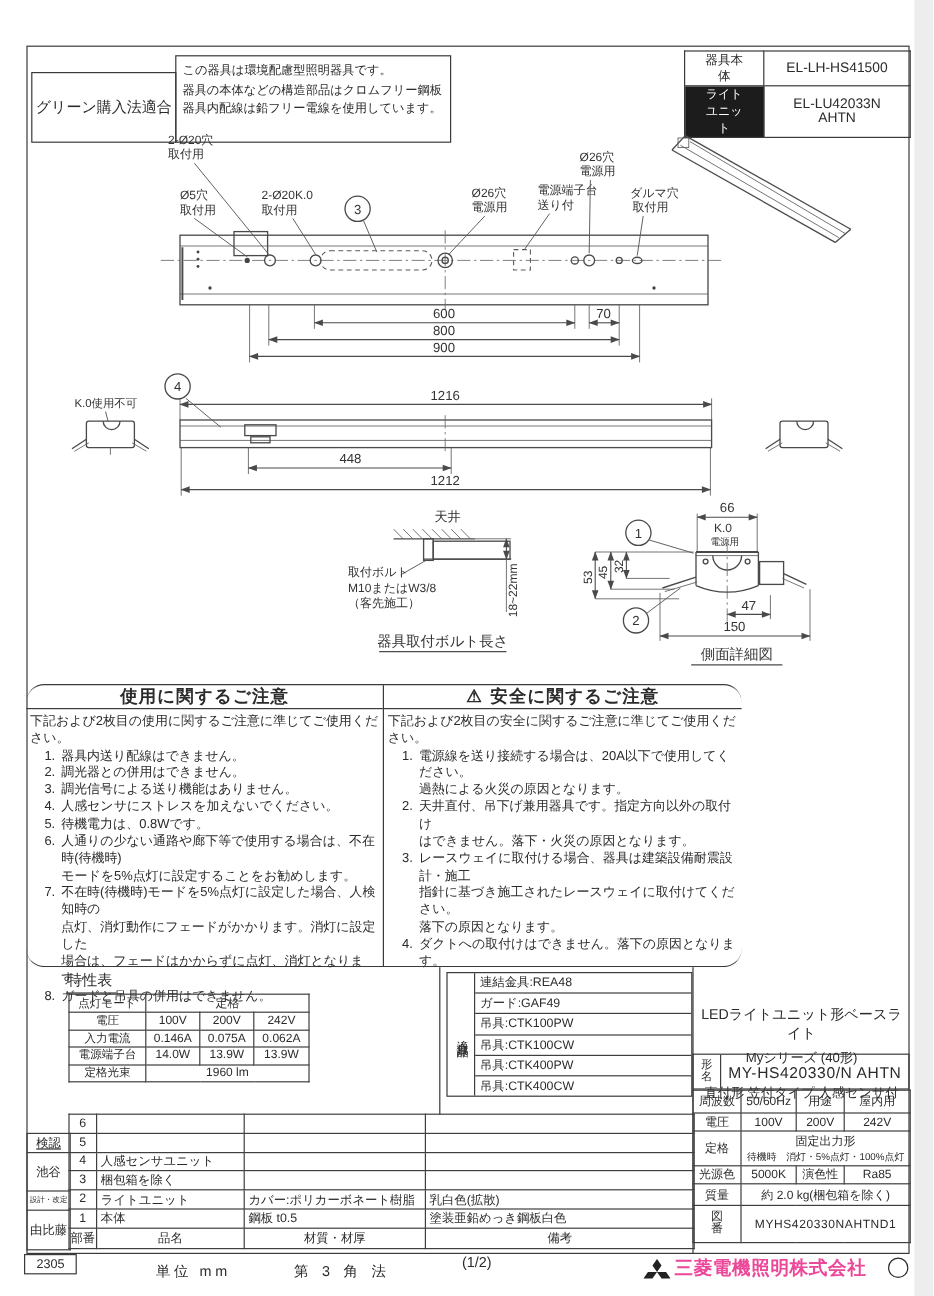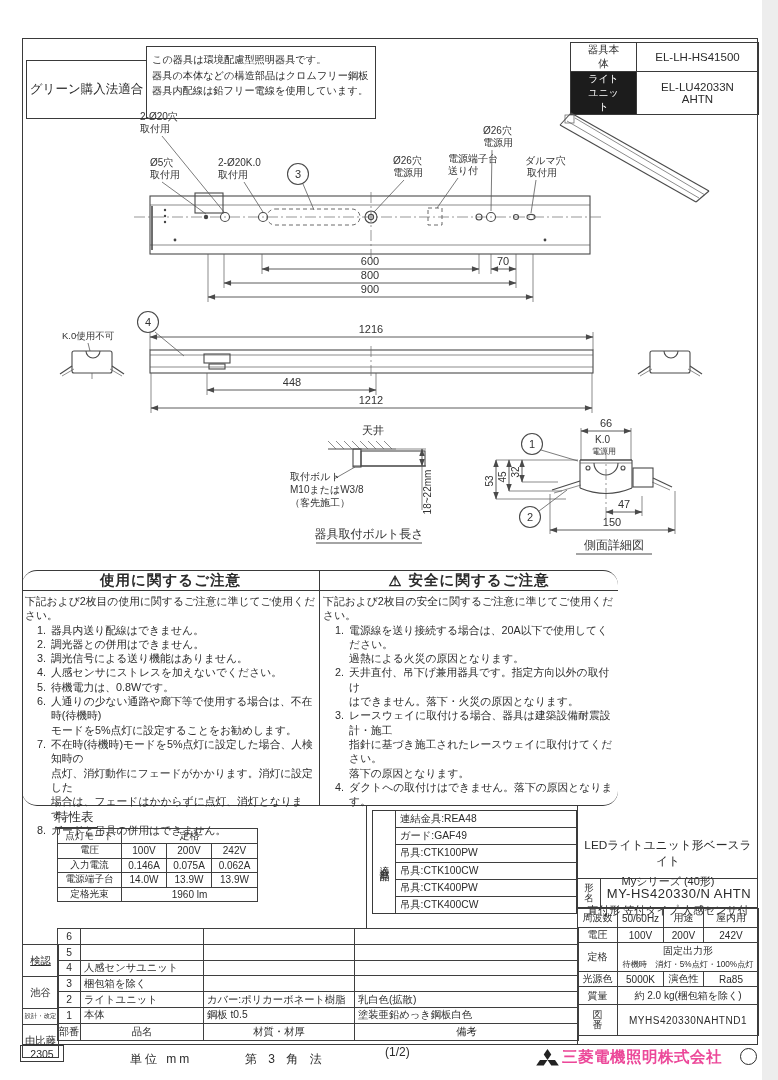--- a/index.html
+++ b/index.html
@@ -85,21 +85,21 @@
   .zuban-val{font-size:11.5px;letter-spacing:0.5px;}
 
   
   #parts-table{left:57px;top:928px;border-collapse:collapse;table-layout:fixed;width:521px;}
   #parts-table td{border:1.1px solid #3f3f3f;height:14.8px;font-size:10.3px;padding:0 3px;overflow:hidden;white-space:nowrap;}
   #parts-table td.c{text-align:center;padding:0;}
   #parts-table tr.hdr td{text-align:center;height:16px;}
   #stamps{left:22px;top:944px;width:37px;}
   .stamp{border:1.1px solid #3f3f3f;border-top:none;box-sizing:border-box;display:flex;align-items:center;justify-content:center;font-size:10.3px;}
   .stamp:first-child{border-top:1.1px solid #3f3f3f;}
-  #stamp-1{height:33px;text-decoration:underline;}
+  #stamp-1{height:17px;text-decoration:underline;}
   #stamp-2{height:32px;}
   #stamp-3{height:16px;font-size:6.3px;}
   #stamp-4{height:33px;}
   #code-box{left:20px;top:1045px;width:44px;height:17px;border:1.3px solid #3a3a3a;box-sizing:border-box;
             display:flex;align-items:center;justify-content:center;font-size:10.5px;}
 
   
   #footer-unit{left:130px;top:1051px;font-size:12px;letter-spacing:3px;}
   #footer-proj{left:245px;top:1051px;font-size:12px;letter-spacing:4px;}
   #footer-page{left:385px;top:1045px;font-size:12px;}

